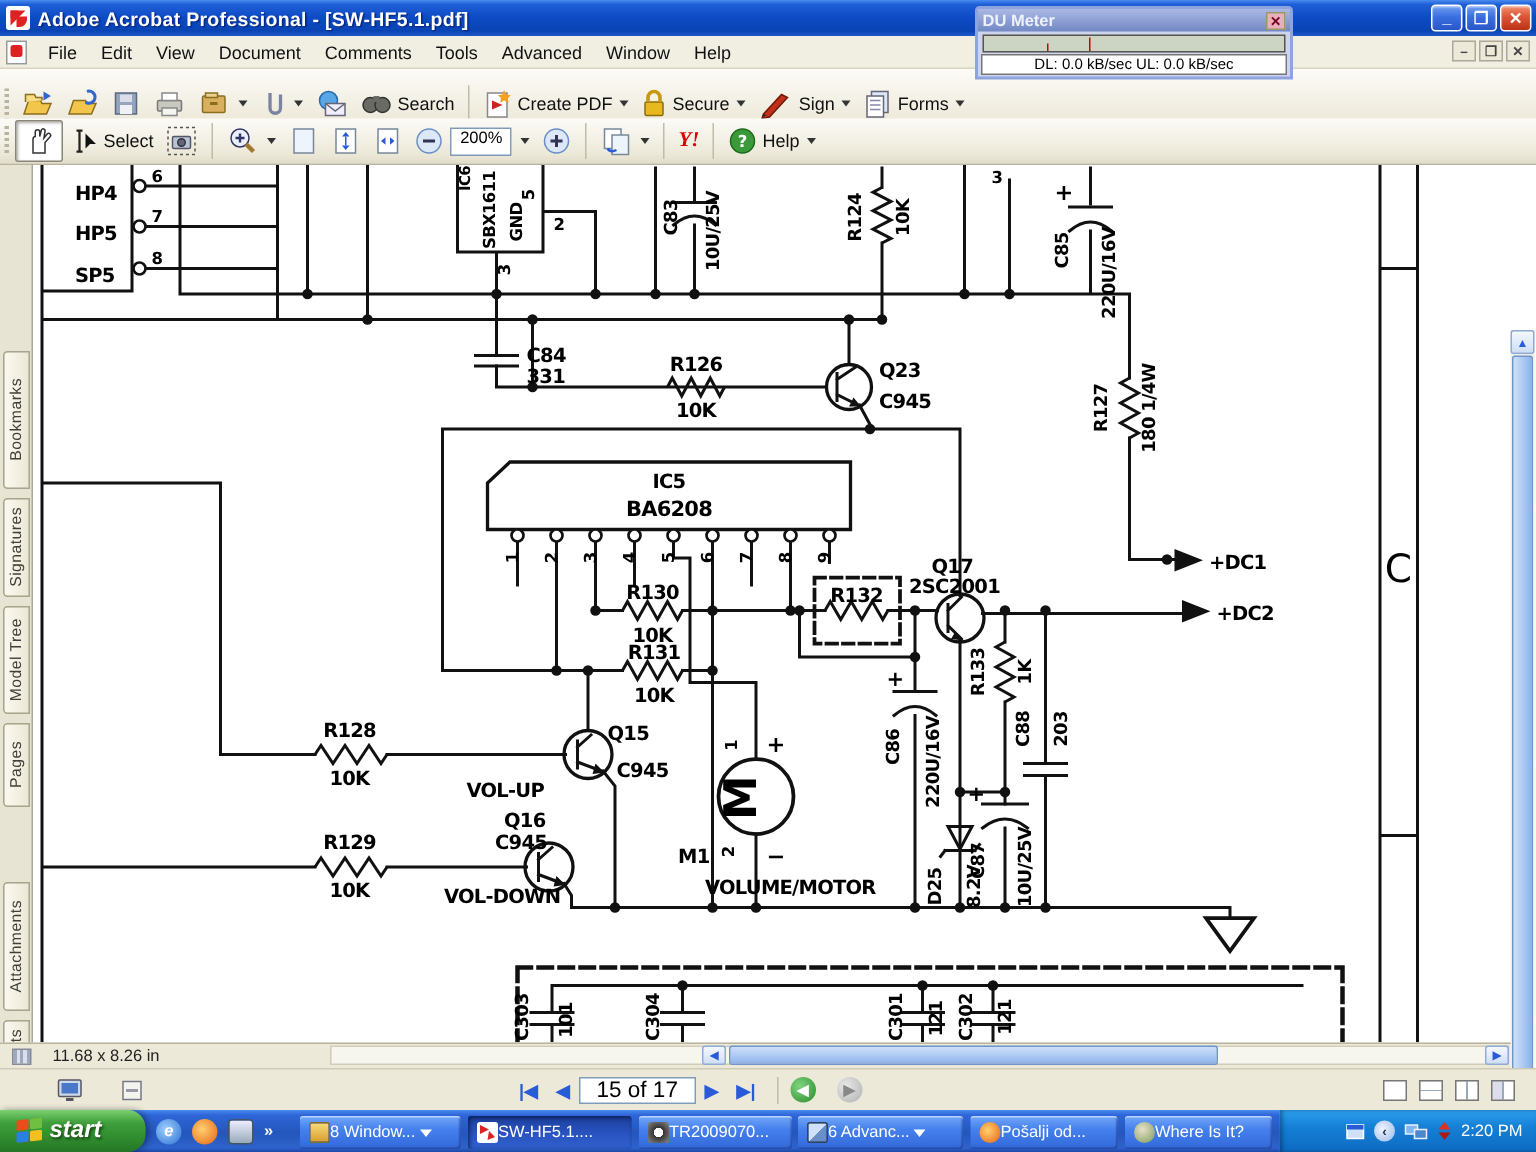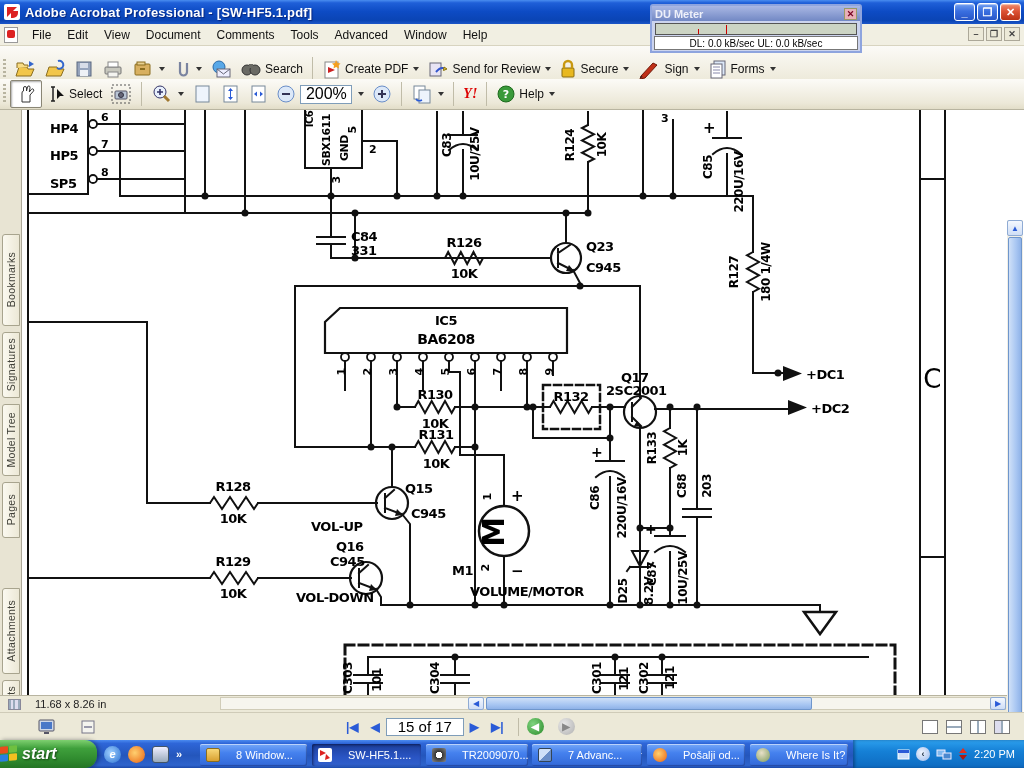--- a/index.html
+++ b/index.html
@@ -29,21 +29,21 @@
   .tb{position:absolute;left:0;width:1024px;background:linear-gradient(#fcfbf7,#ece8d8 80%,#e2ddc8);border-bottom:1px solid #b8b4a0;display:flex;align-items:center}
   #toolbar1{top:46px;height:47px}
   #toolbar2{top:79px;height:31px}
   .grip{width:3px;height:20px;margin:0 4px 0 3px;background:repeating-linear-gradient(180deg,#b8b4a0 0 2px,transparent 2px 4px);flex:0 0 auto}
   .tbtn{display:flex;align-items:center;gap:3px;padding:2px 4px;border-radius:2px;flex:0 0 auto}
   .tbtn svg{display:block}
   .tbtn .lbl{font-size:12px;color:#111;white-space:nowrap}
   .caret{width:0;height:0;border-left:3px solid transparent;border-right:3px solid transparent;border-top:4px solid #333;margin-left:2px}
   .tsep{width:1px;height:24px;background:#c0bca8;margin:0 5px;flex:0 0 auto}
   .pressed{background:#fff;border:1px solid #8a8675;box-shadow:inset 1px 1px 2px #aaa;border-radius:2px}
-  .zoombox{width:52px;height:19px;background:#fff;border:1px solid #7f9db9;font-size:16px;display:flex;align-items:flex-end;justify-content:center}
+  .zoombox{width:41px;height:19px;background:#fff;border:1px solid #7f9db9;font-size:11px;display:flex;align-items:flex-start;justify-content:center}
   .ybang{color:#d00;font-weight:bold;font-style:italic;font-size:14px;font-family:"Liberation Serif",serif}
   
   #workspace{position:absolute;left:0;top:110px;width:1024px;height:585px;background:#fff}
   #tabstrip{position:absolute;left:0;top:0;width:22px;height:585px;background:#e8e4d3;border-right:1px solid #aca899}
   .vtab{position:absolute;left:2px;width:18px;background:linear-gradient(90deg,#fbf9f0,#ece8d6);border:1px solid #a8a48e;border-radius:3px 0 0 3px;
     display:flex;align-items:center;justify-content:center}
   .vtab span{writing-mode:vertical-rl;transform:rotate(180deg);font-size:10.5px;color:#3f3f37;letter-spacing:.3px}
   #docarea{position:absolute;left:23px;top:0;width:984px;height:585px;background:#fff;overflow:hidden}
   
   .sbtn{position:absolute;background:linear-gradient(#f4f8fe,#cfdef6);border:1px solid #8fabd4;border-radius:2px;display:flex;align-items:center;justify-content:center;color:#2a5bd7;font-size:8px}
@@ -58,29 +58,29 @@
   #statusB{position:absolute;left:0;top:712px;width:1024px;height:28px;background:#ece9d8;border-top:1px solid #cfcbb8;display:flex;align-items:center}
   .navglyph{color:#2a5bd7;font-size:12px;font-weight:bold;margin:0 6px}
   .pagebox{width:78px;height:18px;background:#fff;border:1px solid #7f9db9;display:flex;align-items:center;justify-content:center;font-size:15px}
   .circbtn{width:17px;height:17px;border-radius:50%;display:flex;align-items:center;justify-content:center;color:#fff;font-size:10px;font-weight:bold}
   .layico{width:16px;height:14px;border:1px solid #777;background:#fff;margin-left:8px}
   
   #taskbar{position:absolute;left:0;top:740px;width:1024px;height:28px;
     background:linear-gradient(180deg,#4b8bf0 0%,#2e66d8 12%,#2456bc 55%,#2e63cc 90%,#1c48a8 100%)}
   #startbtn{position:absolute;left:0;top:0;height:28px;width:97px;border-radius:0 12px 12px 0;
     background:linear-gradient(180deg,#7ed070 0%,#3fa03c 30%,#2f8a2e 70%,#247524 100%);
-    display:flex;align-items:center;gap:5px;padding-left:0;box-shadow:2px 0 4px rgba(0,0,20,.4)}
+    display:flex;align-items:center;gap:5px;padding-left:11px;box-shadow:2px 0 4px rgba(0,0,20,.4)}
   #startbtn .stxt{color:#fff;font-size:16px;font-weight:bold;font-style:italic;text-shadow:1px 1px 2px #14430f}
   .flag{width:17px;height:16px;display:grid;grid-template-columns:8px 8px;grid-template-rows:7px 7px;gap:1px;transform:skewY(-6deg)}
   .flag i{border-radius:1px}
   .ql{position:absolute;left:104px;top:0;height:28px;display:flex;align-items:center;gap:7px}
   .qlicon{width:17px;height:17px;border-radius:3px}
   .task{position:absolute;top:4px;height:22px;border-radius:2px;
     background:linear-gradient(#74a7f8,#4581ee 40%,#3268d8);box-shadow:inset 0 1px 0 rgba(255,255,255,.5),inset -1px -1px 1px rgba(0,0,40,.3);
-    color:#fff;font-size:11px;display:flex;align-items:center;gap:16px;padding:0 6px;overflow:hidden;white-space:nowrap}
+    color:#fff;font-size:11px;display:flex;align-items:center;gap:0;padding:0 6px;overflow:hidden;white-space:nowrap}
   .task.active{background:linear-gradient(#1c3f9c,#2a55c4 60%,#3060cc);box-shadow:inset 1px 1px 3px rgba(0,0,30,.6)}
   .task .ticon{width:14px;height:14px;border-radius:2px;flex:0 0 auto}
   .task .tcaret{width:0;height:0;border-left:4px solid transparent;border-right:4px solid transparent;border-top:5px solid #fff;margin-left:3px}
   #tray{position:absolute;right:0;top:0;height:28px;width:171px;
     background:linear-gradient(180deg,#2da0ee 0%,#1580d6 40%,#0f6ec4 90%);box-shadow:inset 2px 0 3px rgba(0,0,40,.35);
     display:flex;align-items:center;justify-content:flex-end;padding-right:9px;gap:6px}
   #tray .clock{color:#fff;font-size:11px}
   
   #dumeter{position:absolute;left:650px;top:4px;width:212px;height:49px;border:2px solid #8ea4de;background:#ccd4ee;z-index:60;border-radius:3px 3px 0 0}
   #dumeter .dtitle{height:15px;background:linear-gradient(#aab8e4,#7288c4);display:flex;align-items:center;color:#eef0fa;font-size:11px;font-weight:bold;padding:0 3px}
@@ -182,29 +182,20 @@
       <span class="lbl">Search</span>
     </span>
   <span class="tsep"></span>
   <span class="tbtn">
       <svg width="20" height="22">
         <rect x="3" y="4" width="13" height="16" fill="#fff" stroke="#888"></rect>
         <path d="M6,9 l7,3 -7,3 z" fill="#c22"></path>
         <path d="M14,2 l1.5,3 3,.5 -2,2 .5,3 -3-1.5 -2.5,1.5 .5-3 -2-2 3-.5 z" fill="#f4a020"></path>
       </svg>
       <span class="lbl">Create PDF</span>
-      <span class="caret"></span>
-    </span>
-  <span class="tbtn">
-      <svg width="22" height="22">
-        <rect x="3" y="5" width="11" height="13" fill="#e8e4f4" stroke="#667"></rect>
-        <path d="M9,14 q5,-6 9,-3" fill="none" stroke="#3355cc" stroke-width="2"></path>
-        <path d="M17,9 l3,2 -3.5,1.5 z" fill="#f0d040" stroke="#887010"></path>
-      </svg>
-      <span class="lbl">Send for Review</span>
       <span class="caret"></span>
     </span>
   <span class="tbtn">
       <svg width="18" height="22">
         <rect x="3" y="10" width="12" height="9" rx="1" fill="#e8b820" stroke="#8a6d10"></rect>
         <path d="M5,10 v-3 a4,4 0 0 1 8,0 v3" fill="none" stroke="#c89810" stroke-width="2.4"></path>
       </svg>
       <span class="lbl">Secure</span>
       <span class="caret"></span>
     </span>
@@ -625,21 +616,21 @@
           <path d="M8,6 l4,4 -5,2 z" fill="#d22"></path>
         </svg></span>
     <span>SW-HF5.1....</span>
   </div>
   <div class="task" style="left:426px;width:102px">
     <span class="ticon" style="background:radial-gradient(circle,#fff 30%,#333 32%,#888)"></span>
     <span>TR2009070...</span>
   </div>
   <div class="task" style="left:532px;width:110px">
     <span class="ticon" style="background:linear-gradient(135deg,#cfe0f8 0 50%,#6a8ec8 50%);border:1px solid #345"></span>
-    <span>7 Advanc...</span>
+    <span>6 Advanc...</span>
       <span class="tcaret"></span>
   </div>
   <div class="task" style="left:647px;width:98px">
     <span class="ticon" style="background:radial-gradient(circle at 40% 40%,#ffd070,#e86010);border-radius:50%"></span>
     <span>Pošalji od...</span>
   </div>
   <div class="task" style="left:750px;width:98px">
     <span class="ticon" style="background:radial-gradient(circle at 40% 35%,#e8e0c8,#7a9a5a);border-radius:50%"></span>
     <span>Where Is It?</span>
   </div>

